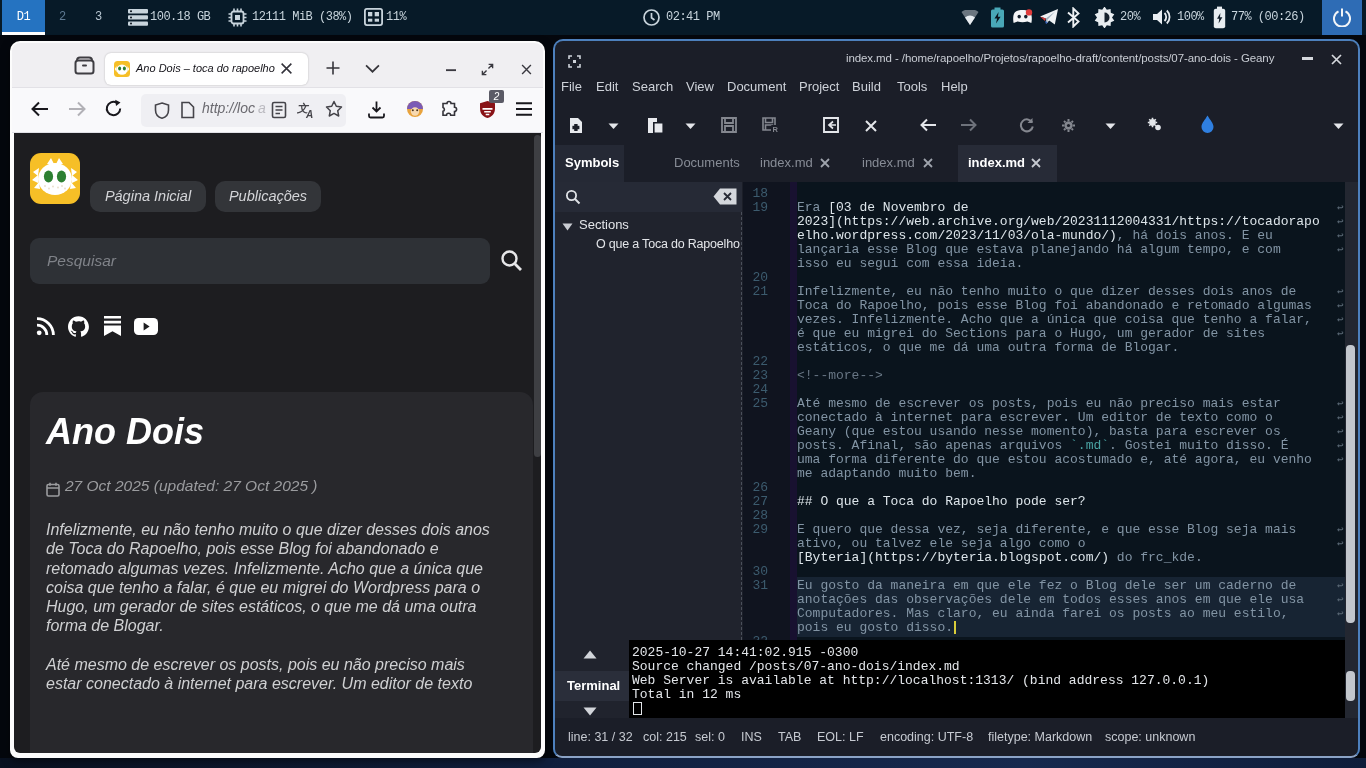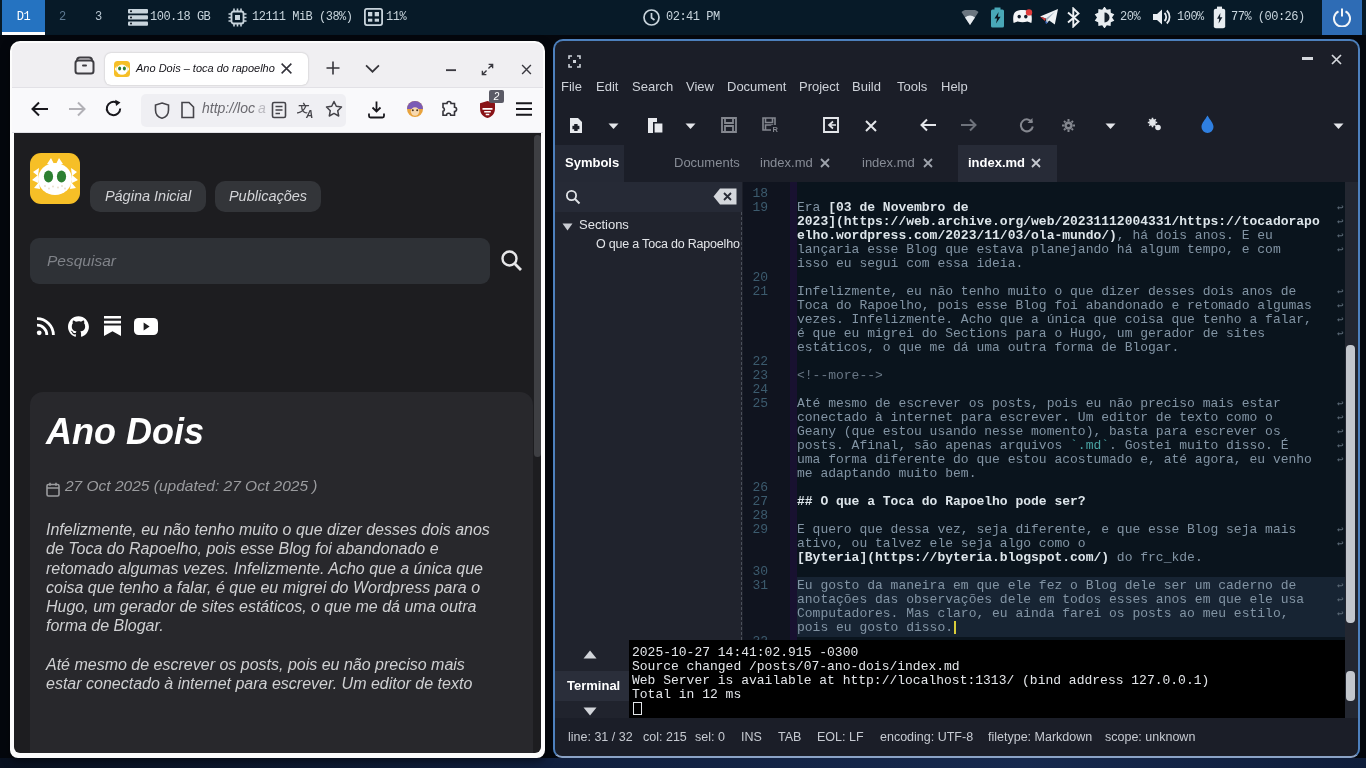--- a/index.html
+++ b/index.html
@@ -27,21 +27,21 @@
 .fftab { position:absolute; left:93px; top:10px; width:203px; height:32px; background:#fff;
   border-radius:6px; box-shadow:0 0 2px rgba(0,0,0,.25); }
 
 #gy { left:553px; top:39px; width:807px; height:719px; background:#1b1e28;
   border:2px solid #4d80bd; border-bottom-color:#8ba3c6; border-radius:10px 10px 9px 9px; overflow:hidden; }
 #gy > svg, #gy > div { position:absolute; }
 #gy .erow span, #gy .erow b { position:static; }
 
 .erow { position:absolute; left:242px; white-space:pre; font-family:"Liberation Mono",monospace;
   font-size:13px; line-height:14px; height:14px; color:#8294a4; }
-.erow b { font-weight:bold; color:#dde5ea; }
+.erow b { font-weight:normal; color:#dde5ea; }
 .lnum { position:absolute; width:24px; text-align:right; font-family:"Liberation Mono",monospace;
   font-size:13px; line-height:14px; color:#3c5b6e; }
 .wrapmark { position:absolute; left:782px; width:10px; color:#5c6a77; font-size:11px;
   font-family:"Liberation Mono",monospace; line-height:14px; }
 </style>
 </head>
 <body>
 <div id="panel" class="abs">
   <div id="ws1" class="it">D1</div>
   <div class="it" style="left:59px;color:#5f7a93;">2</div>
@@ -287,20 +287,21 @@
     <div class="abs" style="left:520px;top:2px;width:7px;height:322px;background:#3e3f43;border-radius:4px;"></div>
   </div>
 </div>
 
 <div id="gy" class="abs">
   
   <svg style="left:13px;top:14px;" width="13" height="13" viewBox="0 0 13 13">
     <path d="M1 4 V1 h3 M9 1 h3 v3 M12 9 v3 h-3 M4 12 H1 V9" stroke="#cfd3da" stroke-width="1.6" fill="none"></path>
     <rect x="5" y="5" width="3" height="3" fill="#cfd3da"></rect>
   </svg>
+  <div style="left:291px;top:11px;font-size:11.5px;color:#c9cdd4;white-space:nowrap;letter-spacing:-0.1px;">index.md - /home/rapoelho/Projetos/rapoelho-draft/content/posts/07-ano-dois - Geany</div>
   <div style="left:747px;top:16px;width:11px;height:2.5px;background:#d5d8dd;"></div>
   <svg style="left:776px;top:13px;" width="11" height="11" viewBox="0 0 11 11">
     <path d="M1 1 L10 10 M10 1 L1 10" stroke="#d5d8dd" stroke-width="1.7"></path>
   </svg>
   
   <div class="gmenu" style="left:0;top:38px;width:807px;height:26px;font-size:13px;color:#ced2d9;">
     <span style="position:absolute;left:6px;">File</span>
     <span style="position:absolute;left:41px;">Edit</span>
     <span style="position:absolute;left:77px;">Search</span>
     <span style="position:absolute;left:131px;">View</span>

